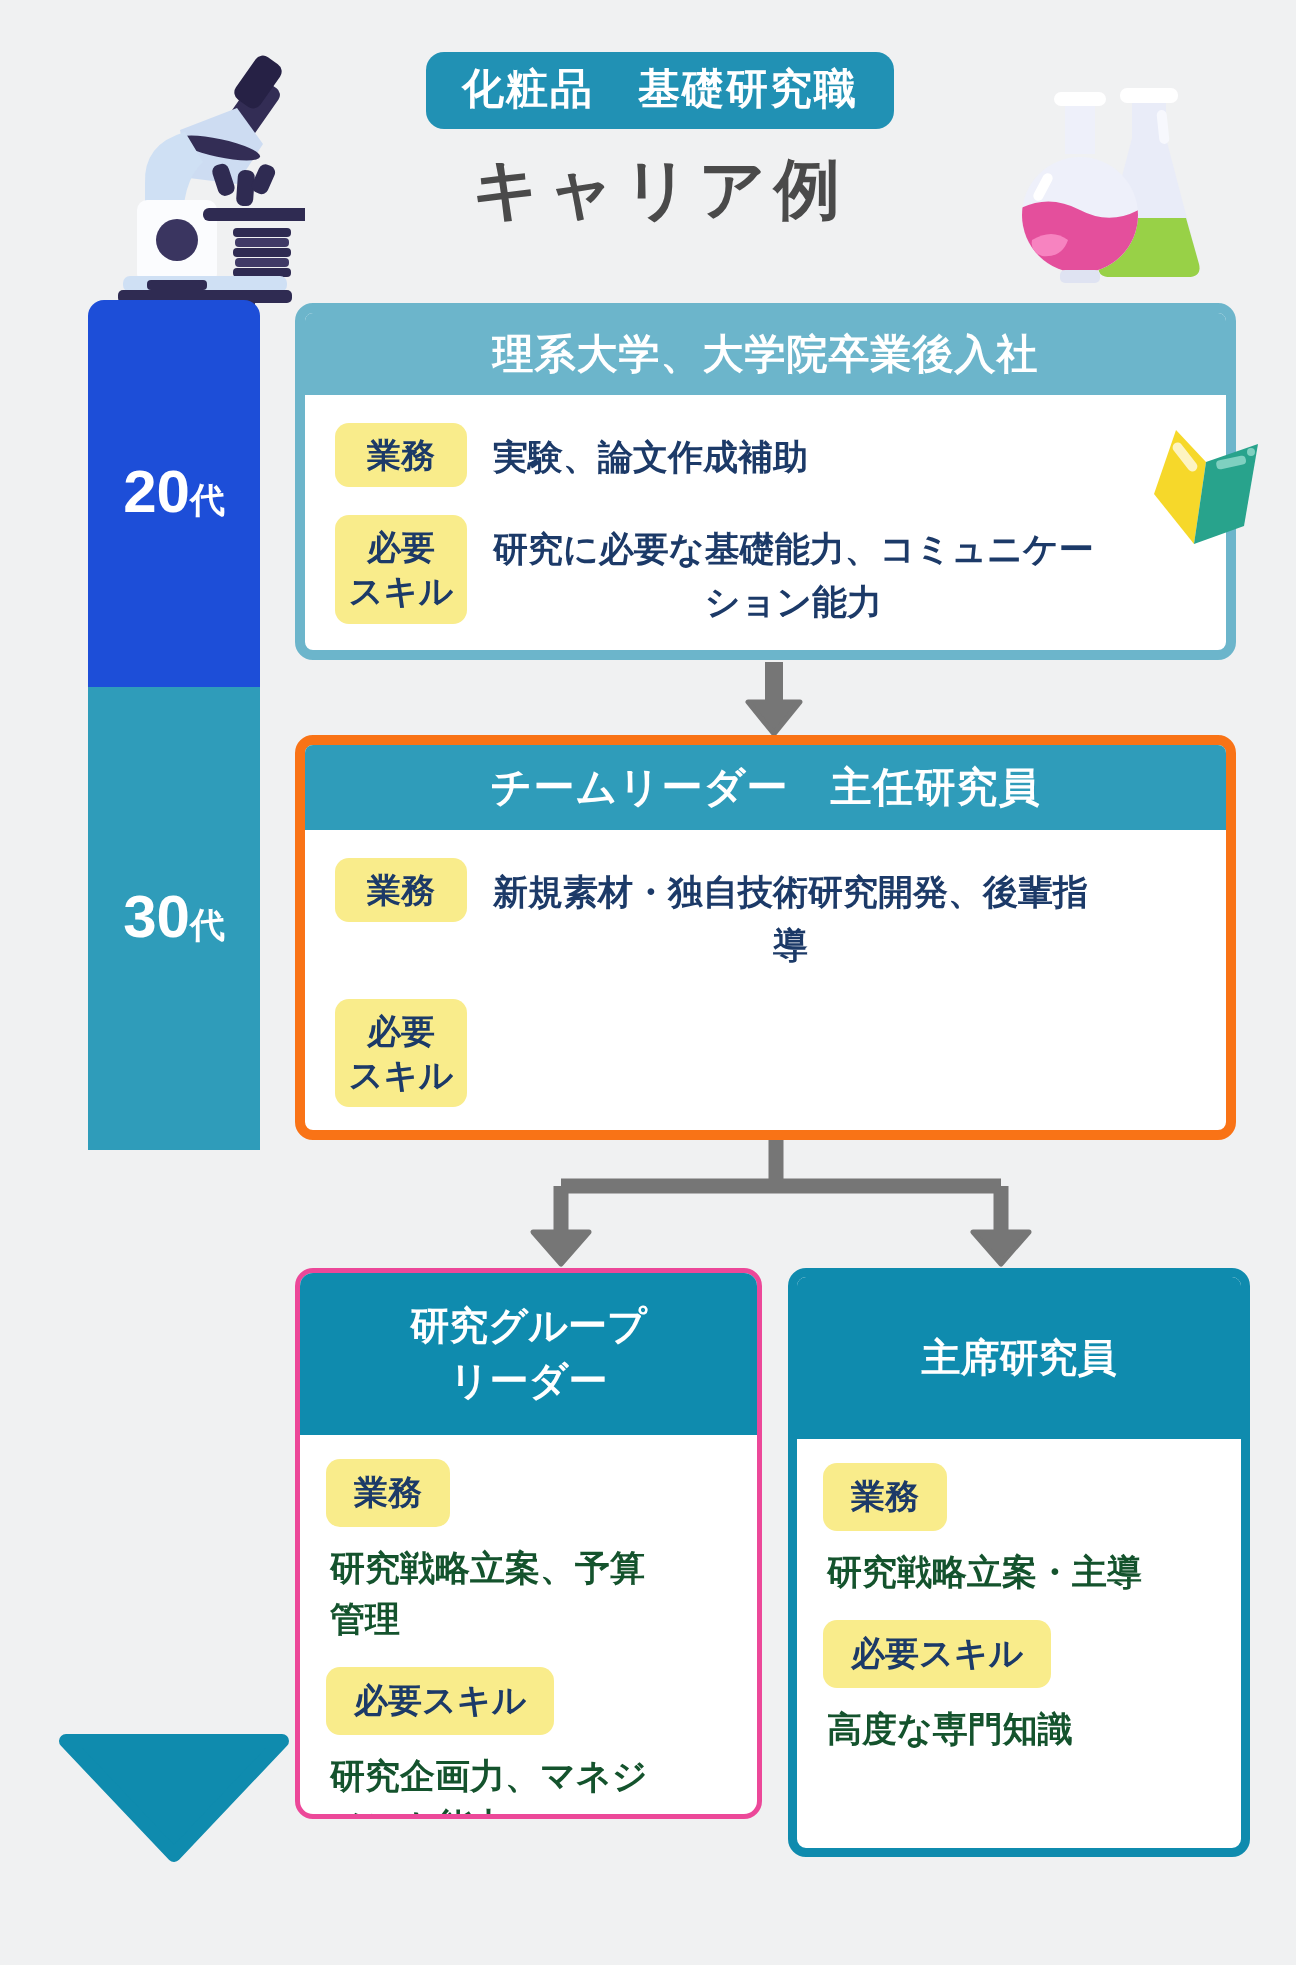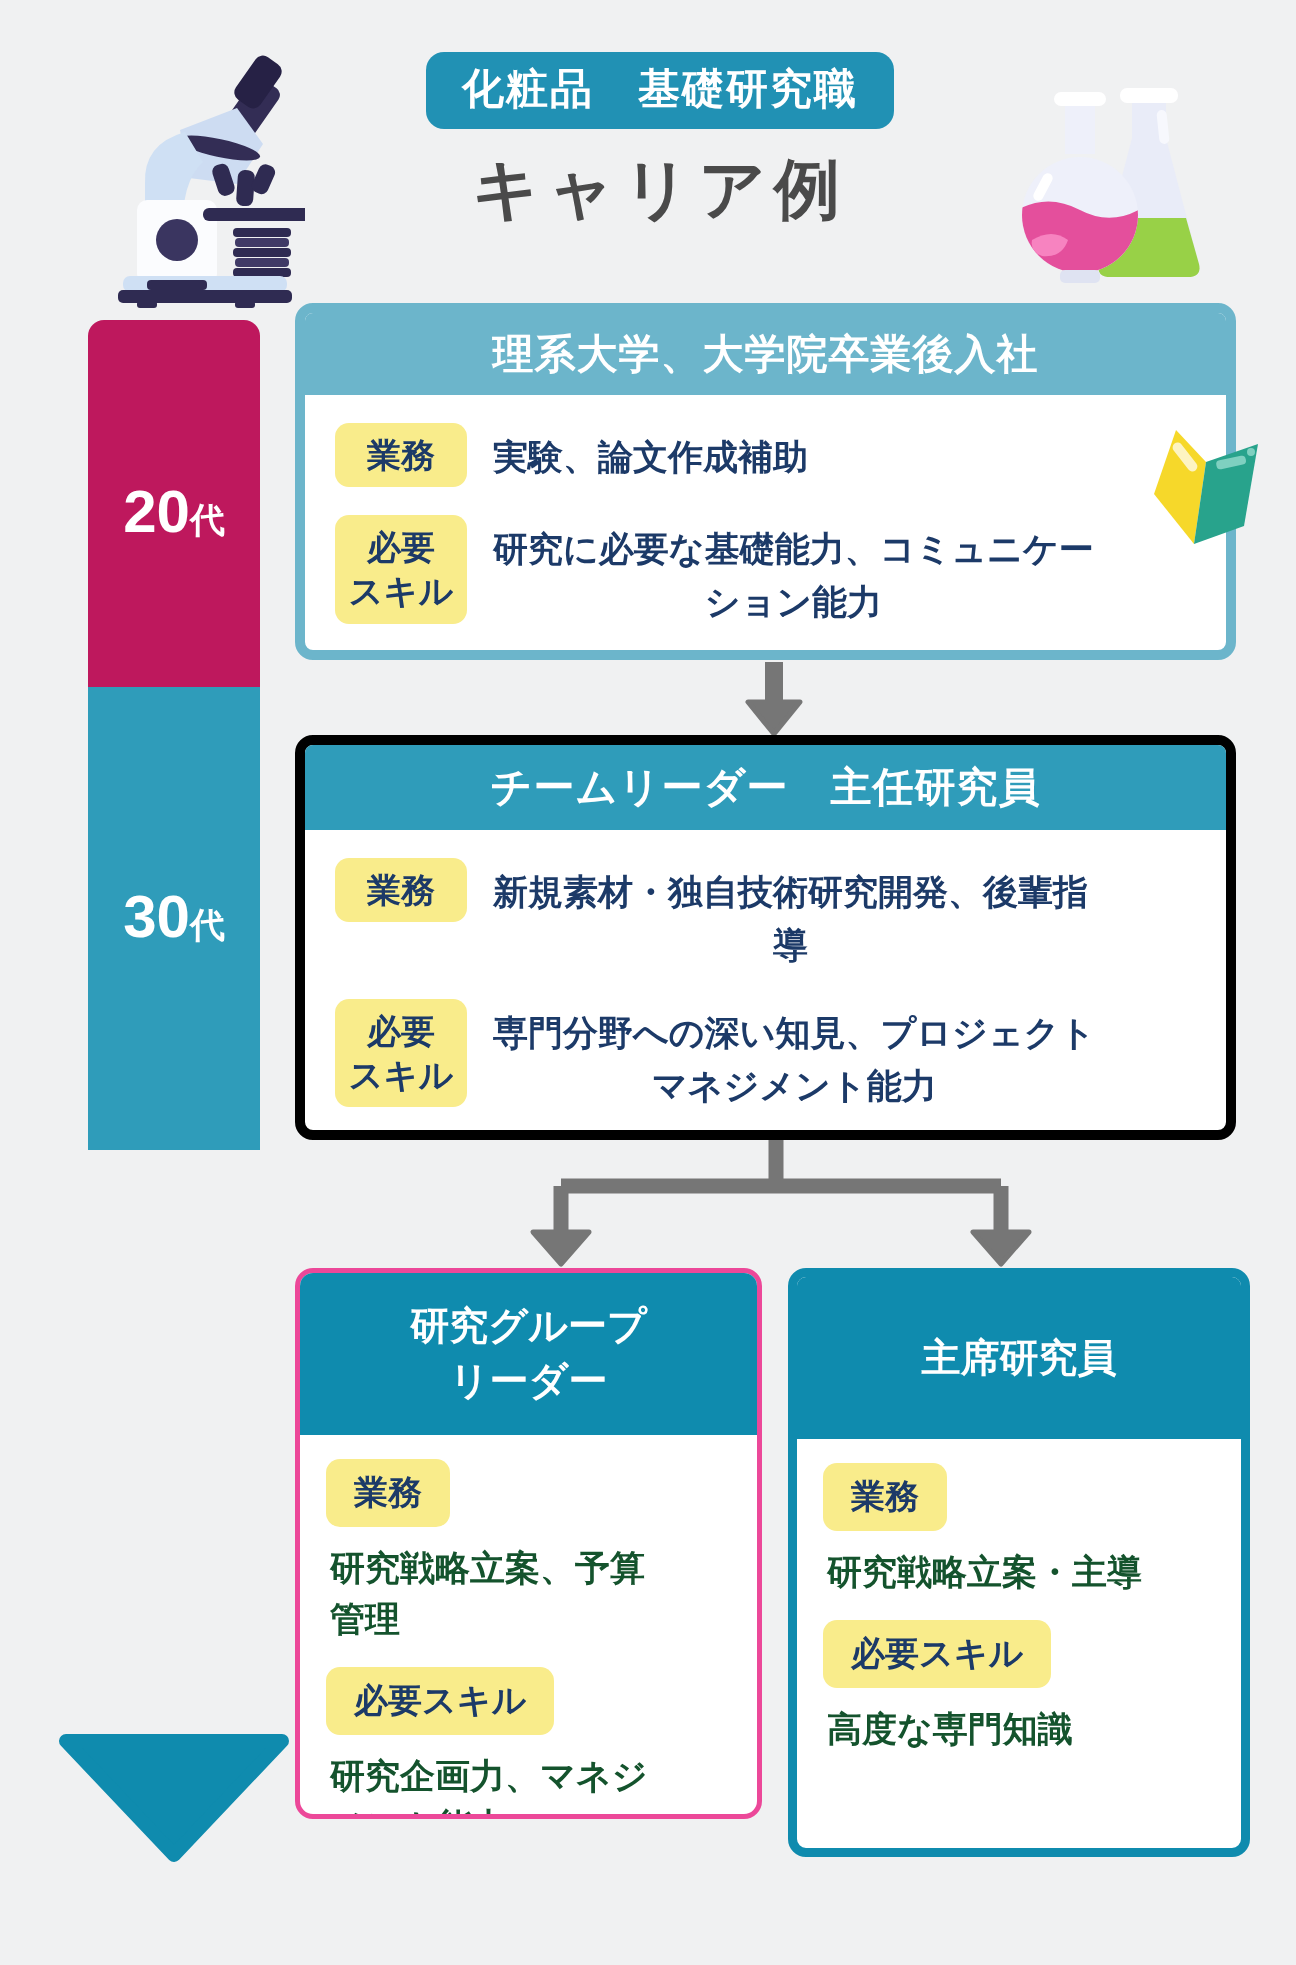--- a/index.html
+++ b/index.html
@@ -21,38 +21,38 @@
   .main-title {
     margin-top:16px; font-size:66px; font-weight:700;
     color:#4a4a4a; letter-spacing:8px;
   }
 
   
   .seg {
     left:88px; width:172px; display:flex; flex-direction:column;
     align-items:center; justify-content:center; color:#fff;
   }
-  .seg-1 { top:300px; height:387px; background:#be185d; border-radius:16px 16px 0 0;margin-top:20px; }
+  .seg-1 { top:300px; height:387px; background:#1d4ed8; border-radius:16px 16px 0 0; }
   .seg-2 { top:687px; height:463px; background:#2f9cba; }
   .seg-3 { top:1150px; height:583px; background:#0f8bae; }
   .seg-main { font-weight:700; white-space:nowrap; }
   .seg-num { font-size:60px; }
   .seg-unit { font-size:35px; }
   .seg-extra { font-size:34px; font-weight:700; margin-top:4px; }
 
   
   .card {
     background:#ffffff; border-radius:18px; overflow:hidden;
   }
   .card-hd {
     display:flex; align-items:center; justify-content:center;
     color:#ffffff; font-weight:700; text-align:center;
   }
   .card1 { left:295px; top:303px;  width:941px; height:357px; border:10px solid #6cb5cb; }
-  .card2 { left:295px; top:735px;  width:941px; height:405px; border:10px solid #000000; }
+  .card2 { left:295px; top:735px;  width:941px; height:405px; border:10px solid #f97316; }
   .card3 { left:295px; top:1268px; width:467px; height:551px; border:5px solid #ec4899; }
   .card4 { left:788px; top:1268px; width:462px; height:589px; border:9px solid #0f8bae; }
   .card1 .card-hd { background:#6cb5cb; height:82px;  font-size:41px; letter-spacing:1px; }
   .card2 .card-hd { background:#2f9cba; height:85px;  font-size:41px; letter-spacing:1px; }
   .card3 .card-hd { background:#0f8bae; height:162px; font-size:39px; line-height:1.4; }
   .card4 .card-hd { background:#0f8bae; height:162px; font-size:39px; }
 
   .card-body { padding:28px 30px 10px; }
   .hrow { display:flex; align-items:flex-start; gap:26px; margin-bottom:28px; }
   .pill {
@@ -177,22 +177,20 @@
     <div class="card-hd">チームリーダー　主任研究員</div>
     <div class="card-body">
       <div class="hrow">
         <div class="pill pre">業務</div>
         <div class="rtext pre">新規素材・独自技術研究開発、後輩指
 導</div>
       </div>
       <div class="hrow">
         <div class="pill pre">必要
 スキル</div>
-        <div class="rtext pre">専門分野への深い知見、プロジェクト
-マネジメント能力</div>
       </div>
     </div>
   </div>
 
   <svg class="abs" style="left:520px; top:1140px;" width="520" height="130" viewBox="0 0 520 130">
     <path d="M256,0 L256,46 M41,46 L481,46 M41,46 L41,96 M481,46 L481,96" fill="none" stroke="#767676" stroke-width="15" stroke-linejoin="round"></path>
     <polygon points="13,92 69,92 41,124" fill="#767676" stroke="#767676" stroke-width="5" stroke-linejoin="round"></polygon>
     <polygon points="453,92 509,92 481,124" fill="#767676" stroke="#767676" stroke-width="5" stroke-linejoin="round"></polygon>
   </svg>
 

